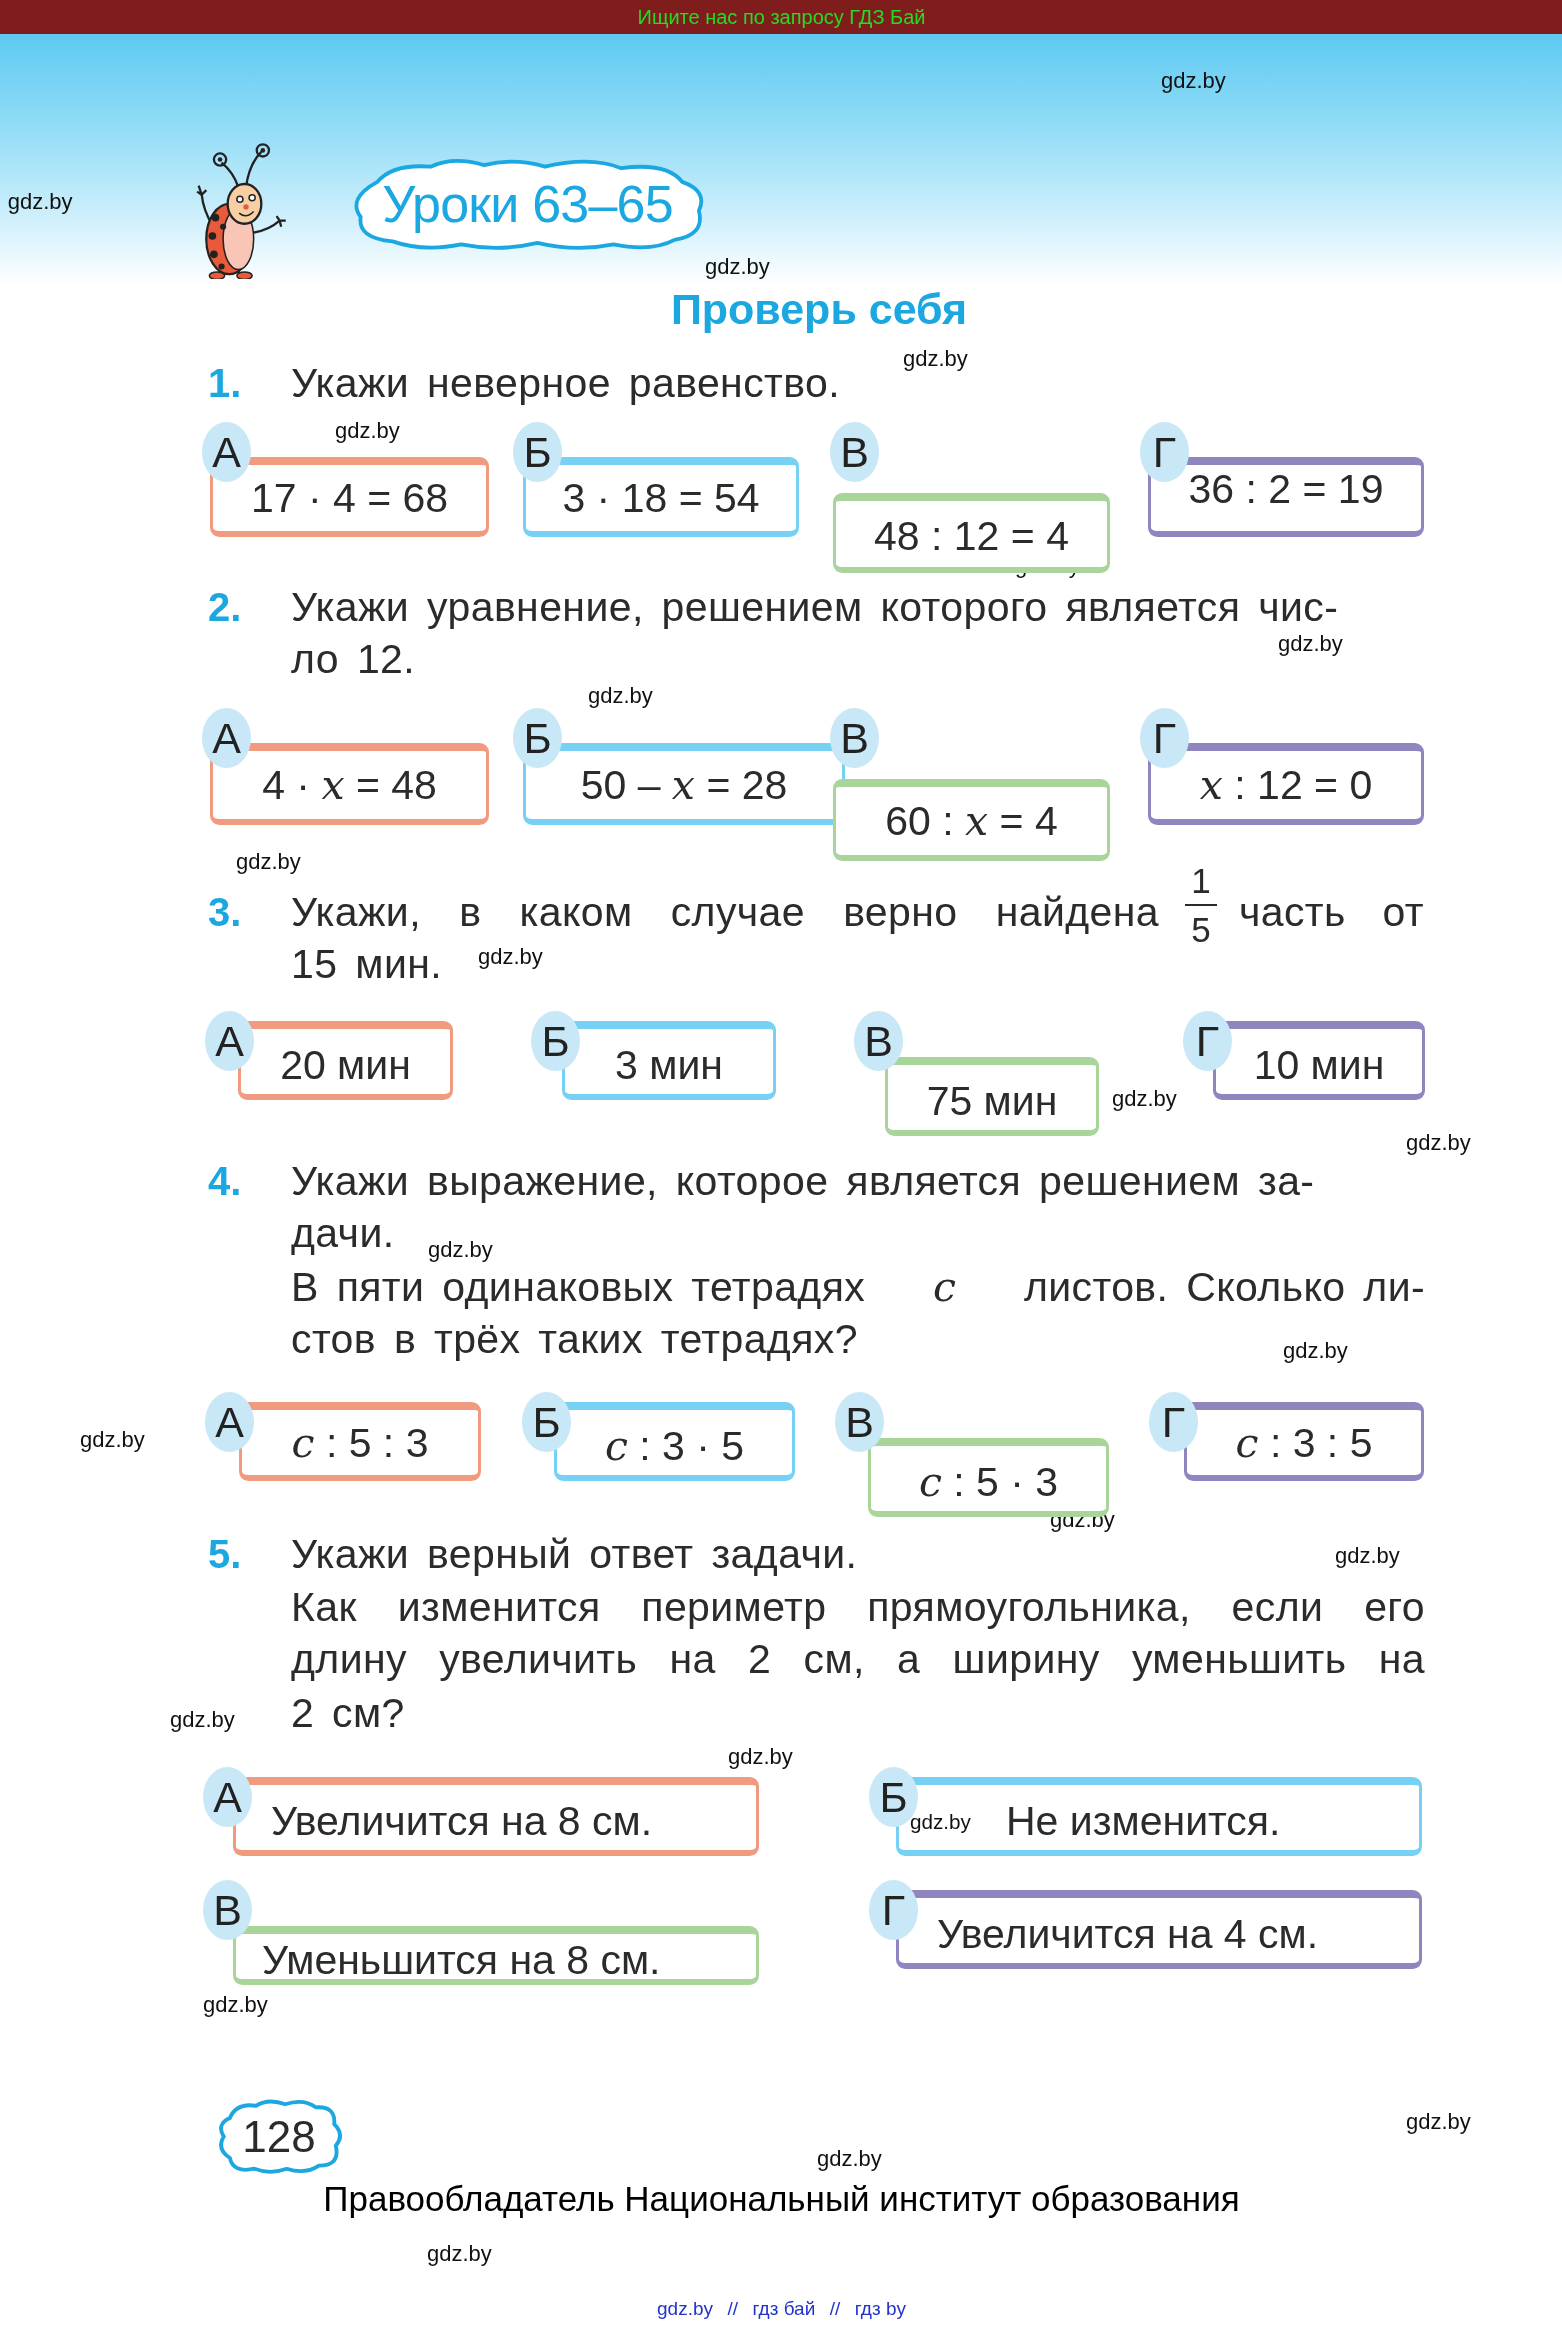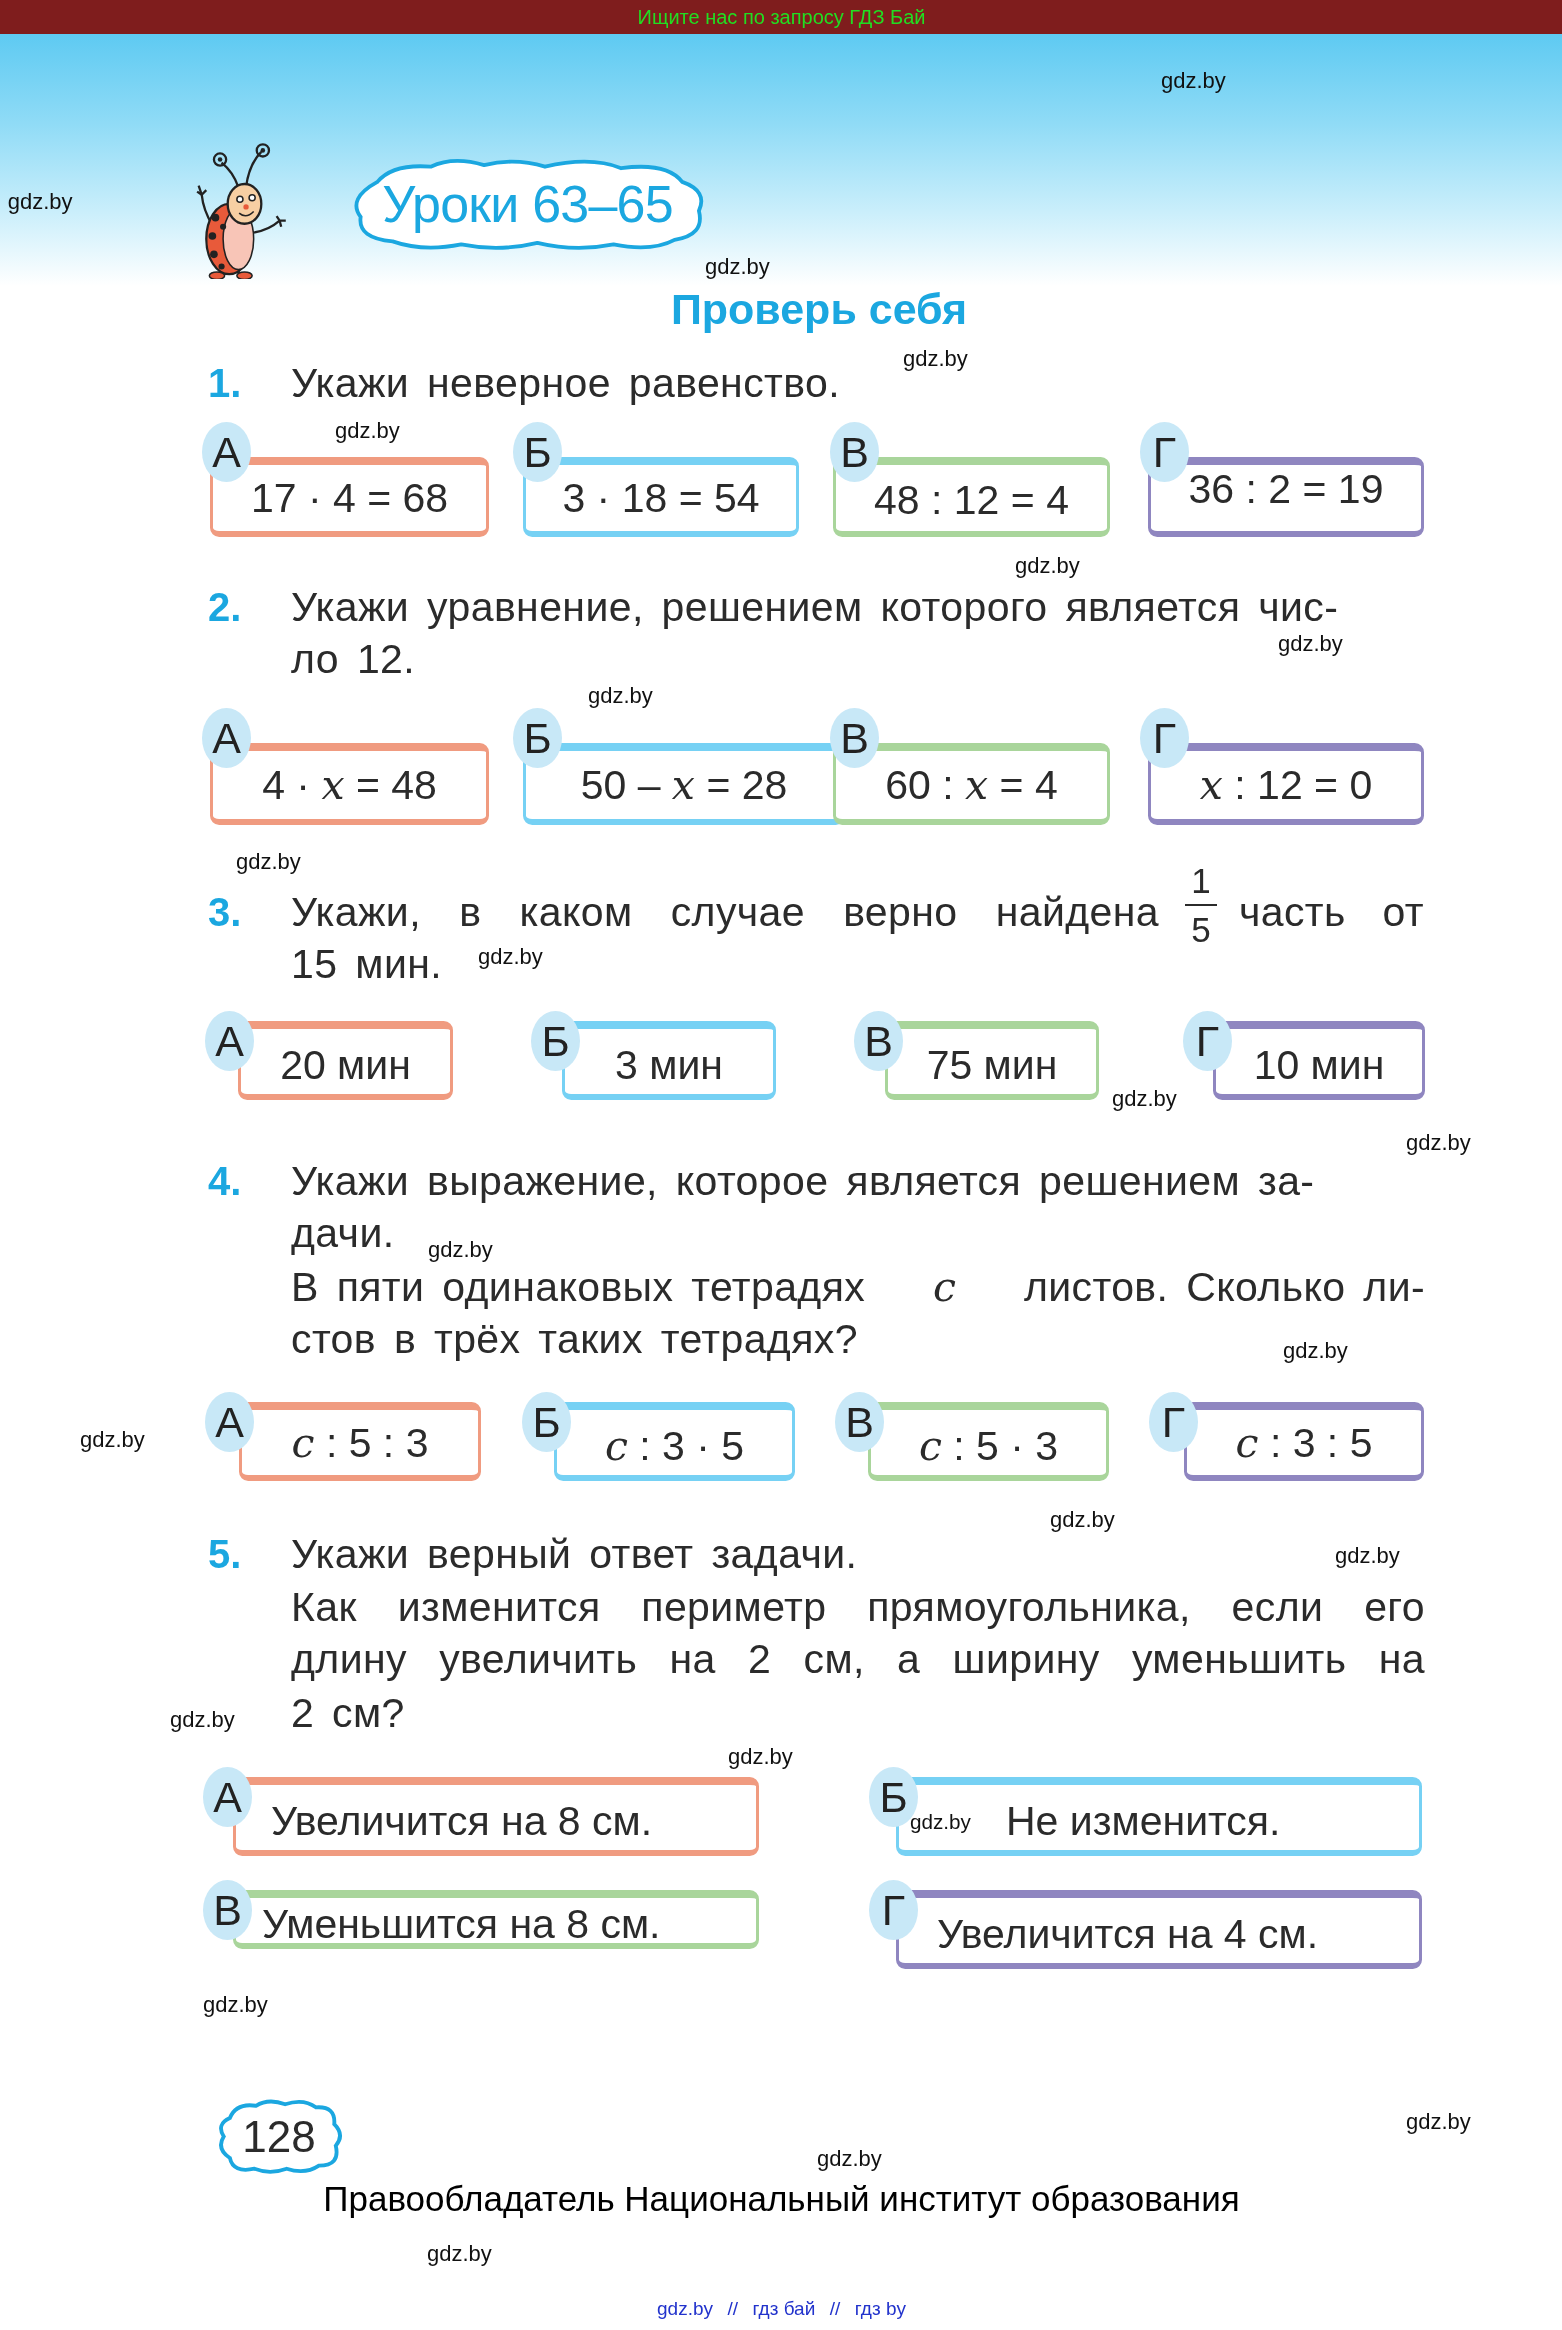--- a/index.html
+++ b/index.html
@@ -39,21 +39,21 @@
     display:flex; align-items:center; justify-content:center;
     font-size:41px; color:#2b2b2b; white-space:nowrap;
   }
   .box.left { justify-content:flex-start; padding-left:35px; }
   .c-a { border-color:#f09b80; border-top-width:8.4px; }
   .c-b { border-color:#76d1f4; border-top-width:8.4px; }
   .c-v { border-color:#a9d59b; border-top-width:8.4px; }
   .c-g { border-color:#8f86c0; border-top-width:8.4px; }
   .c-a { border-bottom-width:6.9px; }
   .c-b { border-bottom-width:6.9px; }
-  .c-v { border-bottom-width:6.9px; }
+  .c-v { border-bottom-width:6.9px;margin-top:36px; }
   .c-g { border-bottom-width:6.9px; }
   .opt-label {
     position:absolute; width:49px; height:60px; border-radius:50%;
     background:#c8e8f7; font-size:43px; color:#222;
     display:flex; align-items:center; justify-content:center; line-height:1;
   }
   .var { font-family:"DejaVu Serif", serif; font-style:italic; }
   .frac {
     position:absolute; left:1182px; top:863px; width:38px; text-align:center;
     font-size:35px; line-height:1;

